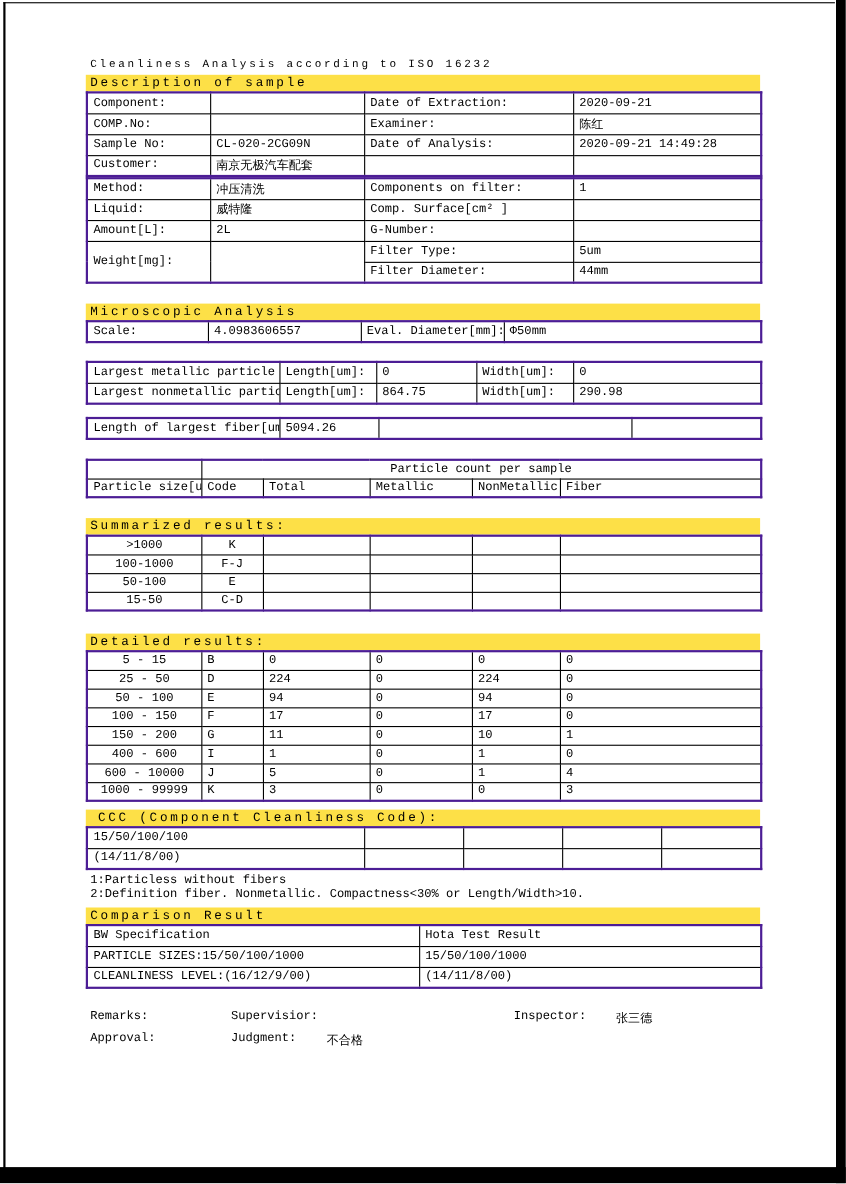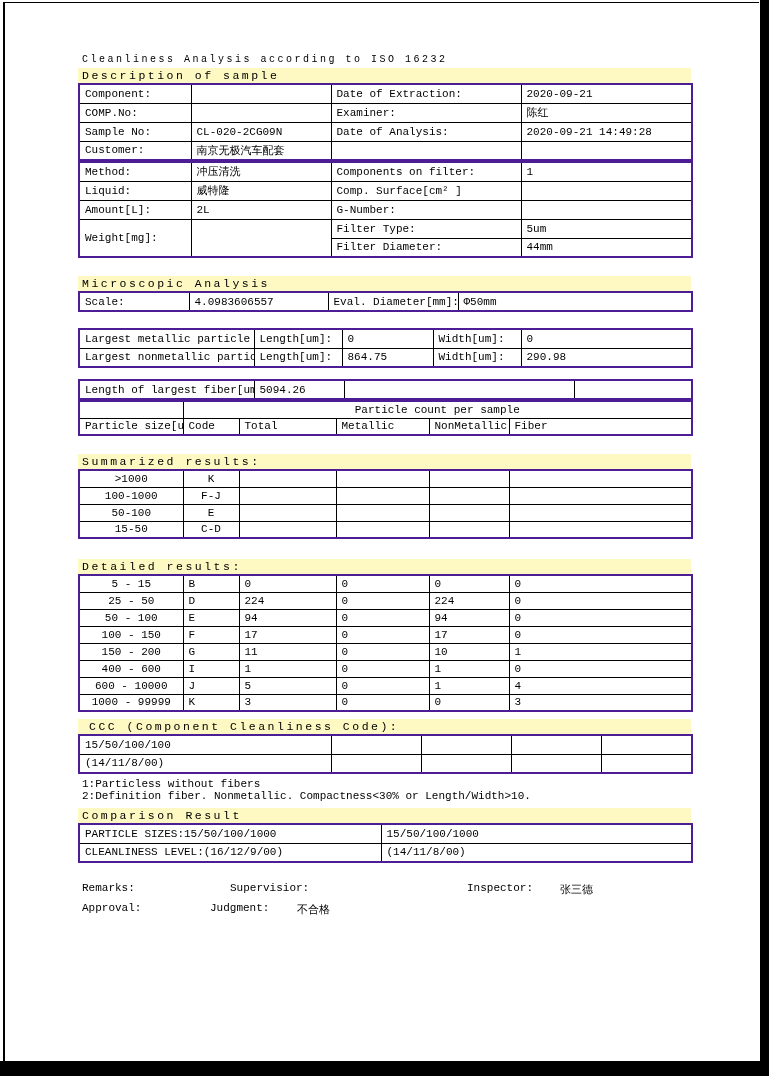--- a/index.html
+++ b/index.html
@@ -14,41 +14,41 @@
   .edge-left   { left:3px;  top:2px; width:2px; height:1071px; }
   .edge-top    { left:3px;  top:2px; width:756px; height:1px; }
   .edge-right  { right:0;   top:0;  width:9px;  height:1076px; }
   .edge-bottom { left:0;    bottom:0; width:769px; height:15px; }
 
   .content { position:absolute; left:78px; top:0; width:613px; }
 
   .doc-title { margin-top:54px; font-size:10px; letter-spacing:2.5px; padding-left:4px; white-space:nowrap; }
 
   .bar {
-    background:#fef9c3; height:15px; font-size:11.5px; letter-spacing:2.5px;
+    background:#fde047; height:15px; font-size:11.5px; letter-spacing:2.5px;
     padding-left:4px; line-height:15px; white-space:nowrap;
   }
   .m13 { margin-top:13px; } .m18 { margin-top:18px; } .m16 { margin-top:16px; }
-  .m11 { margin-top:11px; } .m17 { } .m20 { margin-top:20px; }
+  .m11 { margin-top:11px; } .m17 { margin-top:17px; } .m20 { margin-top:20px; }
   .m25 { margin-top:7px;padding-left:11px; } .m3  { margin-top:3px; }  .m6  { margin-top:6px; }
 
   table { border-collapse:collapse; table-layout:fixed; width:613px; border:2px solid #4c1d95; }
   td {
     border:1px solid #000; font-size:11px; padding:0 0 0 5px;
     height:19px; overflow:hidden; white-space:nowrap; vertical-align:middle;
   }
   .rows17 td { height:17px; }
   td.c { text-align:center; padding:0; }
 
   .notes { margin-top:4px; font-size:11px; line-height:12px; padding-left:4px; }
 
   .footer { position:relative; margin-top:19px; height:40px; font-size:11px; }
   .footer span { position:absolute; white-space:nowrap; }
   .f-remarks  { left:4px;   top:0; }
-  .f-superv   { left:132px; top:0;margin-left:20px; }
+  .f-superv   { left:132px; top:0; }
   .f-insp     { left:389px; top:0; }
   .f-insp-val { left:482px; top:0; }
   .f-approval { left:4px;   top:20px; }
   .f-judgment { left:132px; top:20px; }
   .f-judg-val { left:219px; top:20px; }
 </style>
 </head>
 <body>
 
 <div class="page">
@@ -378,20 +378,24 @@
       <div>2:Definition fiber. Nonmetallic. Compactness&lt;30% or Length/Width&gt;10.</div>
     </div>
 
     <div class="bar m6">Comparison Result</div>
     <table>
       <colgroup>
           <col style="width:302px">
           <col style="width:311px">
         </colgroup>
       <tbody>
+          <tr>
+        <td>BW Specification</td>
+        <td>Hota Test Result</td>
+      </tr>
       <tr>
         <td>PARTICLE SIZES:15/50/100/1000</td>
         <td>15/50/100/1000</td>
       </tr>
       <tr>
         <td>CLEANLINESS LEVEL:(16/12/9/00)</td>
         <td>(14/11/8/00)</td>
       </tr>
     </tbody>
       </table>

